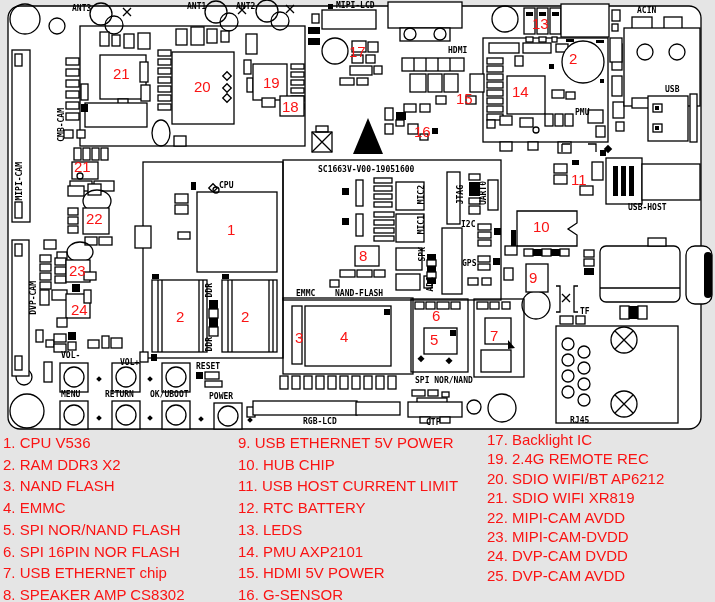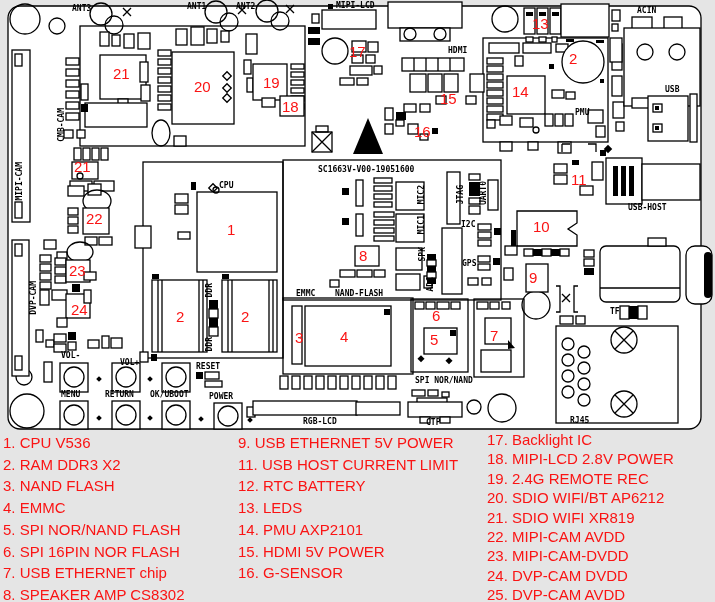--- a/index.html
+++ b/index.html
@@ -486,21 +486,21 @@
       <span class="slabel" style="left: 649px; top: 86px; padding-left: 16px;">USB</span>
       <span class="slabel" style="left: 575px; top: 109px;">PMU</span>
       <span class="slabel" style="left: 628px; top: 204px;">USB-HOST</span>
       <span class="slabel" style="left: 219px; top: 182px;">CPU</span>
       <span class="slabel" style="left: 318px; top: 166px;">SC1663V-V00-19051600</span>
       <span class="slabel" style="left: 296px; top: 290px;">EMMC</span>
       <span class="slabel" style="left: 335px; top: 290px;">NAND-FLASH</span>
       <span class="slabel" style="left: 415px; top: 377px;">SPI NOR/NAND</span>
       <span class="slabel" style="left: 426px; top: 419px;">CTP</span>
       <span class="slabel" style="left: 303px; top: 418px;">RGB-LCD</span>
-      <span class="slabel" style="left: 610px; top: 308px;">TF</span>
+      <span class="slabel" style="left: 580px; top: 308px;">TF</span>
       <span class="slabel" style="left: 570px; top: 417px;">RJ45</span>
       <span class="slabel" style="left: 461px; top: 221px;">I2C</span>
       <span class="slabel" style="left: 462px; top: 260px;">GPS</span>
       <span class="slabel" style="left: 61px; top: 352px;">VOL-</span>
       <span class="slabel" style="left: 120px; top: 352px; margin-top: 7px;">VOL+</span>
       <span class="slabel" style="left: 196px; top: 363px;">RESET</span>
       <span class="slabel" style="left: 61px; top: 391px;">MENU</span>
       <span class="slabel" style="left: 105px; top: 391px;">RETURN</span>
       <span class="slabel" style="left: 150px; top: 391px;">OK/UBOOT</span>
       <span class="slabel" style="left: 209px; top: 393px;">POWER</span>
@@ -527,21 +527,21 @@
       <span class="marker" style="left: 430px; top: 332px;">5</span>
       <span class="marker" style="left: 432px; top: 308px;">6</span>
       <span class="marker" style="left: 490px; top: 328px;">7</span>
       <span class="marker" style="left: 359px; top: 248px;">8</span>
       <span class="marker" style="left: 529px; top: 270px;">9</span>
       <span class="marker" style="left: 533px; top: 219px; text-align: right;">10</span>
       <span class="marker" style="left: 571px; top: 172px;">11</span>
       <span class="marker" style="left: 569px; top: 51px;">2</span>
       <span class="marker" style="left: 532px; top: 16px;">13</span>
       <span class="marker" style="left: 512px; top: 84px;">14</span>
-      <span class="marker" style="left: 440px; top: 91px; text-align: center;">15</span>
+      <span class="marker" style="left: 456px; top: 91px; text-align: center;">15</span>
       <span class="marker" style="left: 414px; top: 124px;">16</span>
       <span class="marker" style="left: 349px; top: 44px;">17</span>
       <span class="marker" style="left: 282px; top: 99px;">18</span>
       <span class="marker" style="left: 263px; top: 75px;">19</span>
       <span class="marker" style="left: 194px; top: 79px;">20</span>
       <span class="marker" style="left: 113px; top: 66px;">21</span>
       <span class="marker" style="left: 74px; top: 159px;">21</span>
       <span class="marker" style="left: 86px; top: 211px;">22</span>
       <span class="marker" style="left: 69px; top: 263px;">23</span>
       <span class="marker" style="left: 71px; top: 302px;">24</span>
@@ -554,31 +554,31 @@
       <span class="legend-item">3. NAND FLASH</span>
       <span class="legend-item">4. EMMC</span>
       <span class="legend-item">5. SPI NOR/NAND FLASH</span>
       <span class="legend-item">6. SPI 16PIN NOR FLASH</span>
       <span class="legend-item">7. USB ETHERNET chip</span>
       <span class="legend-item">8. SPEAKER AMP CS8302</span>
     </div>
   <div id="legend-col-2" class="legend-col">
 
   <span class="legend-item">9. USB ETHERNET 5V POWER</span>
+      <span class="legend-item">10. HUB CHIP</span>
       <span class="legend-item">11. USB HOST CURRENT LIMIT</span>
       <span class="legend-item">12. RTC BATTERY</span>
       <span class="legend-item">13. LEDS</span>
       <span class="legend-item">14. PMU AXP2101</span>
       <span class="legend-item">15. HDMI 5V POWER</span>
       <span class="legend-item">16. G-SENSOR</span>
     </div>
   <div id="legend-col-3" class="legend-col">
 
   <span class="legend-item">17. Backlight IC</span>
-      <span class="legend-item">18. MIPI-LCD 2.8V POWER</span>
       <span class="legend-item">19. 2.4G REMOTE REC</span>
       <span class="legend-item">20. SDIO WIFI/BT AP6212</span>
       <span class="legend-item">21. SDIO WIFI XR819</span>
       <span class="legend-item">22. MIPI-CAM AVDD</span>
       <span class="legend-item">23. MIPI-CAM-DVDD</span>
       <span class="legend-item">24. DVP-CAM DVDD</span>
       <span class="legend-item">25. DVP-CAM AVDD</span>
     </div>
 
 </div>

